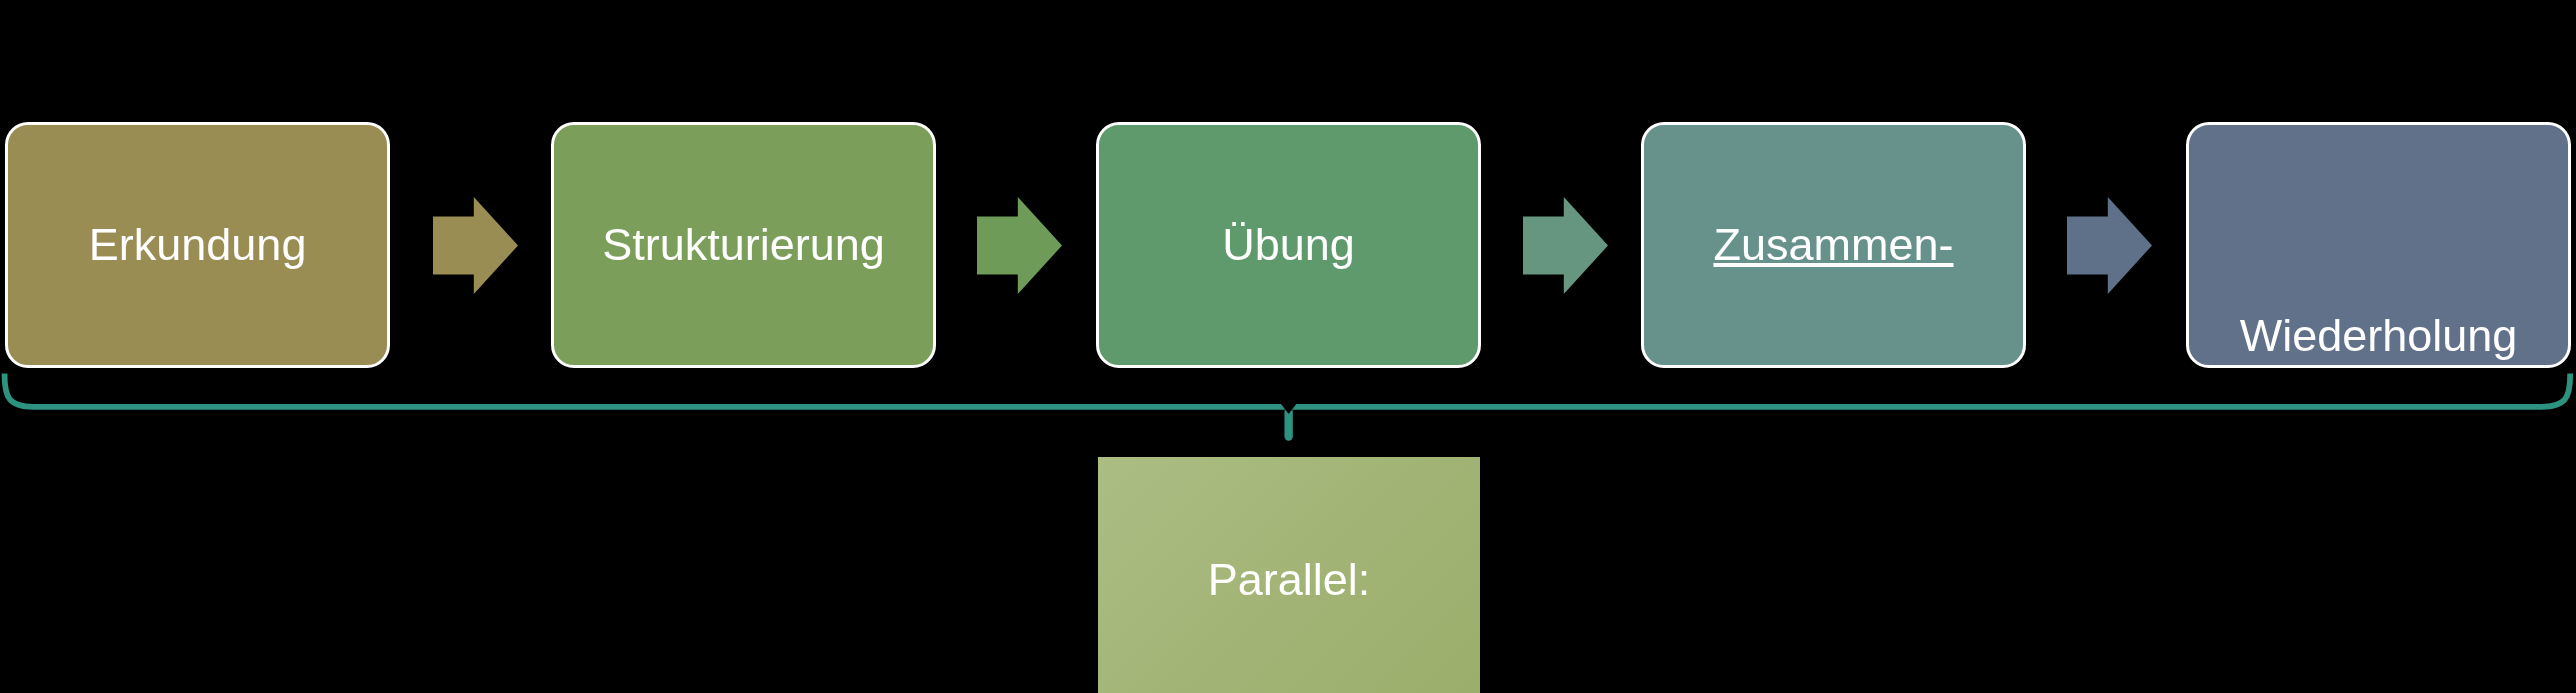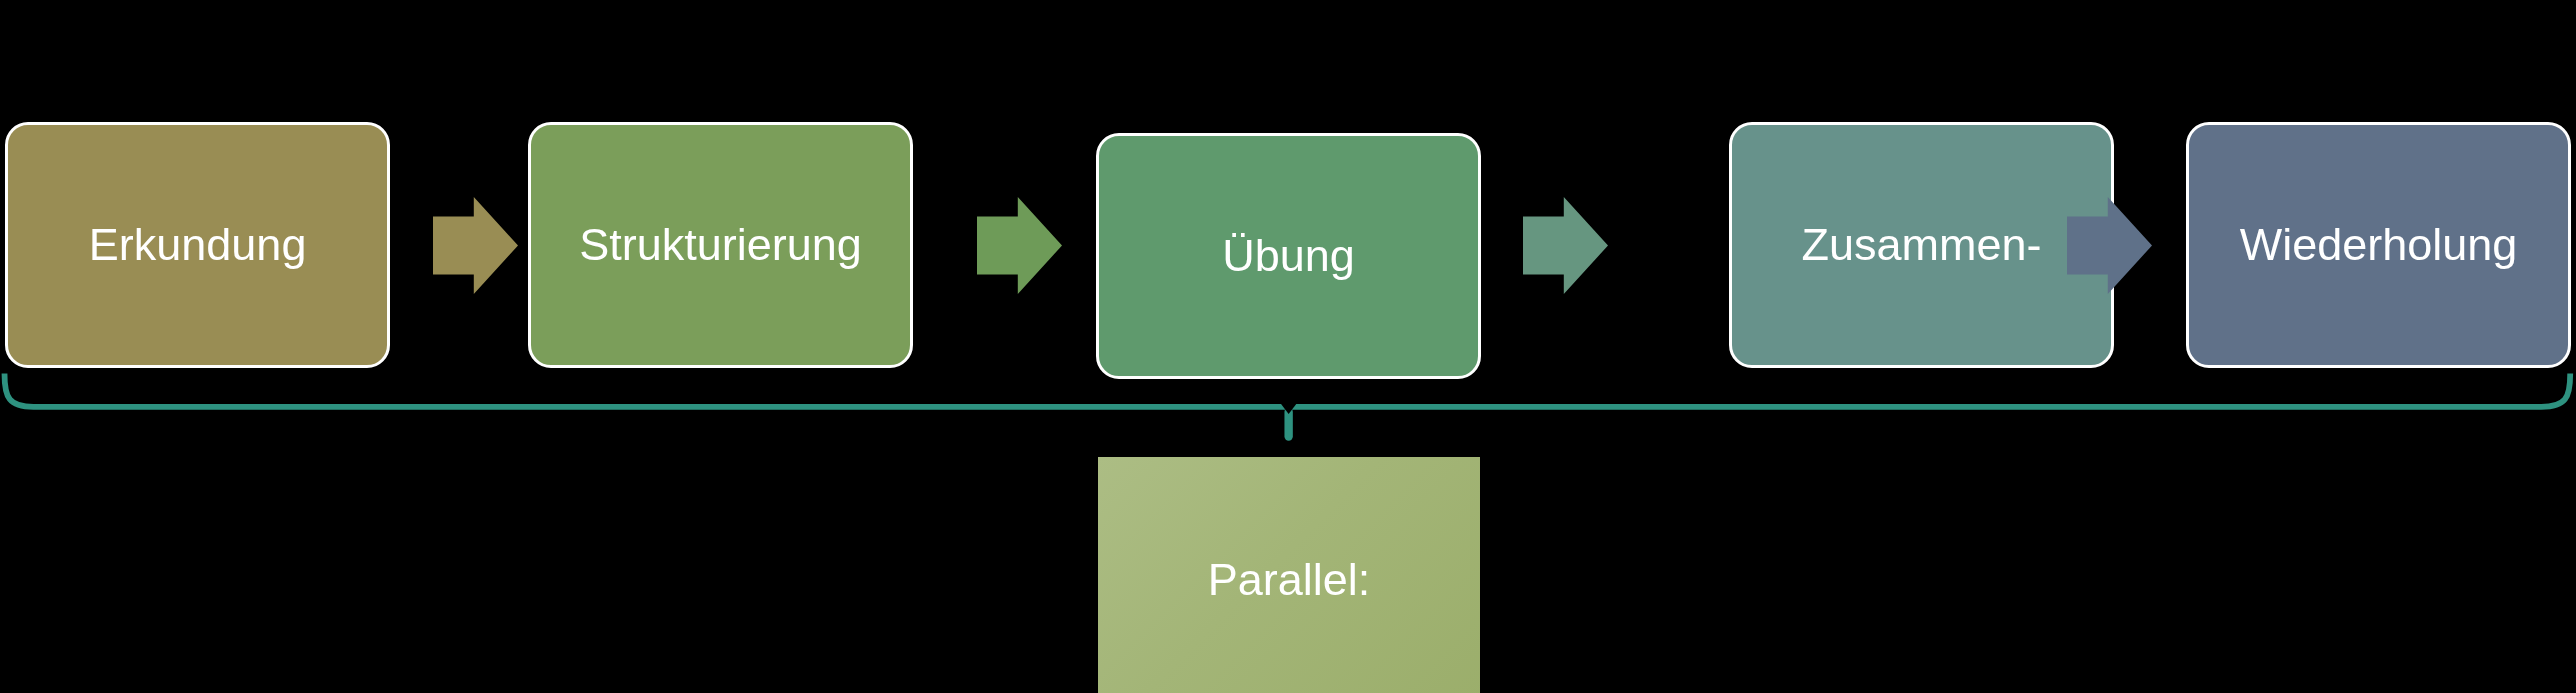--- a/index.html
+++ b/index.html
@@ -27,24 +27,24 @@
     flex-direction: column;
     align-items: center;
     justify-content: center;
     text-align: center;
     color: #ffffff;
     font-size: 45px;
     line-height: 1.3;
     font-weight: 400;
   }
   .step-1 { left: 5.1px; }
-  .step-2 { left: 528px; }
-  .step-3 { left: 1096px; margin-top: 11px; }
-  .step-4 { left: 1729px; }
-  .step-5 { left: 2186px; }
+  .step-2 { left: 551px; }
+  .step-3 { left: 1096px; }
+  .step-4 { left: 1641px; text-decoration: underline; }
+  .step-5 { left: 2186px; justify-content: flex-end; }
   .step span { display: block; }
   .arrow {
     position: absolute;
     top: 197px;
     width: 85px;
     height: 97px;
     clip-path: polygon(0 20%, 48% 20%, 48% 0, 100% 50%, 48% 100%, 48% 80%, 0 80%);
   }
   .arrow-1 { left: 433px; }
   .arrow-2 { left: 977px; }

